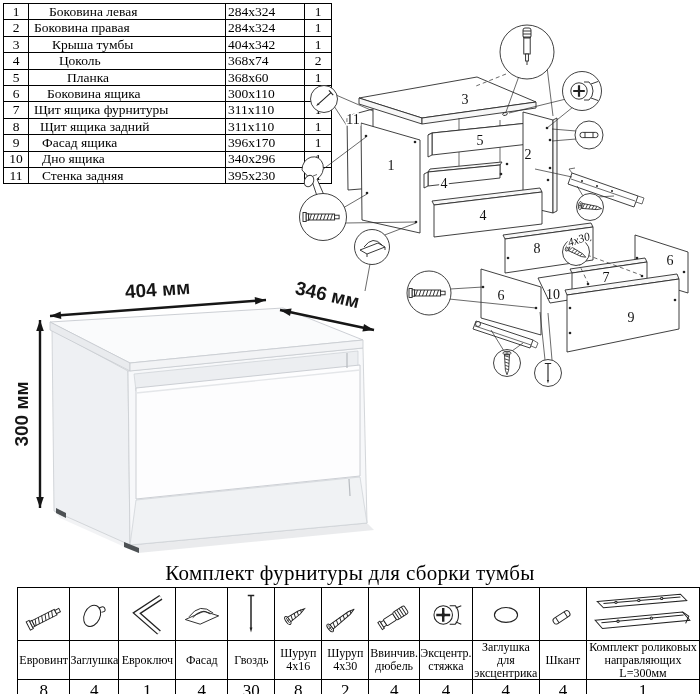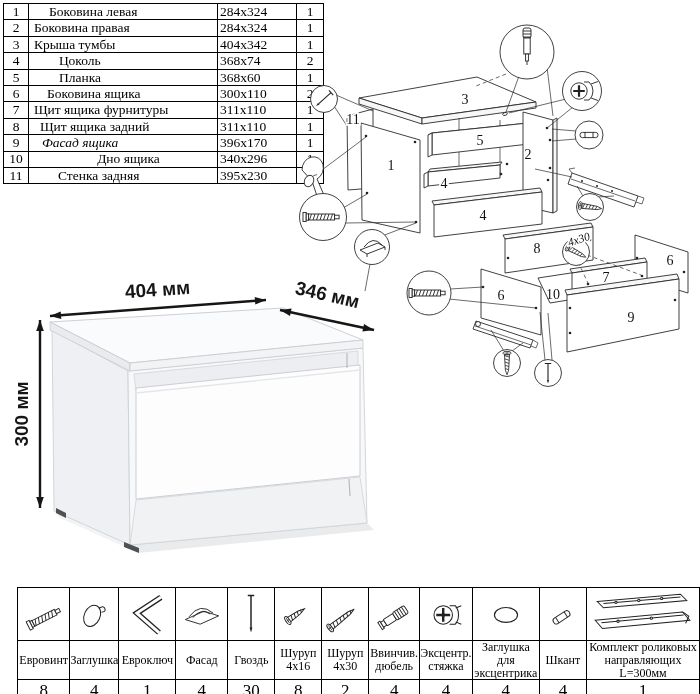--- a/index.html
+++ b/index.html
@@ -58,33 +58,33 @@
           <td class="pt-qty">1</td>
         </tr>
         <tr>
           <td class="pt-num">2</td>
           <td class="pt-name" style="padding-left: 5px;">Боковина правая</td>
           <td class="pt-size">284х324</td>
           <td class="pt-qty">1</td>
         </tr>
         <tr>
           <td class="pt-num">3</td>
-          <td class="pt-name" style="padding-left: 5px;">Крыша тумбы</td>
+          <td class="pt-name" style="padding-left: 23px;">Крыша тумбы</td>
           <td class="pt-size">404х342</td>
           <td class="pt-qty">1</td>
         </tr>
         <tr>
           <td class="pt-num">4</td>
           <td class="pt-name" style="padding-left: 30px;">Цоколь</td>
           <td class="pt-size">368х74</td>
           <td class="pt-qty">2</td>
         </tr>
         <tr>
           <td class="pt-num">5</td>
-          <td class="pt-name" style="padding-left: 30px;">Планка</td>
+          <td class="pt-name" style="padding-left: 38px;">Планка</td>
           <td class="pt-size">368х60</td>
           <td class="pt-qty">1</td>
         </tr>
         <tr>
           <td class="pt-num">6</td>
           <td class="pt-name" style="padding-left: 18px;">Боковина ящика</td>
           <td class="pt-size">300х110</td>
           <td class="pt-qty">2</td>
         </tr>
         <tr>
@@ -94,33 +94,33 @@
           <td class="pt-qty">1</td>
         </tr>
         <tr>
           <td class="pt-num">8</td>
           <td class="pt-name" style="padding-left: 11px;">Щит ящика задний</td>
           <td class="pt-size">311х110</td>
           <td class="pt-qty">1</td>
         </tr>
         <tr>
           <td class="pt-num">9</td>
-          <td class="pt-name" style="padding-left: 13px; font-style: italic;">Фасад ящика</td>
+          <td class="pt-name" style="padding-left: 13px;">Фасад ящика</td>
           <td class="pt-size">396х170</td>
           <td class="pt-qty">1</td>
         </tr>
         <tr>
           <td class="pt-num">10</td>
-          <td class="pt-name" style="padding-left: 13px; text-align: center;">Дно ящика</td>
+          <td class="pt-name" style="padding-left: 13px;">Дно ящика</td>
           <td class="pt-size">340х296</td>
           <td class="pt-qty">1</td>
         </tr>
         <tr>
           <td class="pt-num">11</td>
-          <td class="pt-name" style="padding-left: 29px;">Стенка задняя</td>
+          <td class="pt-name" style="padding-left: 13px;">Стенка задняя</td>
           <td class="pt-size">395х230</td>
           <td class="pt-qty">1</td>
         </tr>
       </tbody>
   </table>
 
   <svg class="diagram" width="410" height="410" viewBox="0 0 410 410">
     <defs>
       <g id="g-euroscrew" class="glyph">
         <rect x="-20" y="-4.5" width="3.2" height="9"></rect>
@@ -366,20 +366,21 @@
       <polygon class="ahead" points="364,58 352.4,59.4 354,52"></polygon>
       <line class="arrow" x1="30" y1="48" x2="30" y2="236"></line>
       <polygon class="ahead" points="30,48 26.2,59 33.8,59"></polygon>
       <polygon class="ahead" points="30,236 26.2,225 33.8,225"></polygon>
       <text class="dim-text" x="148" y="24" transform="rotate(-4 148 24)">404 мм</text>
       <text class="dim-text" x="316" y="29" transform="rotate(13 316 29)">346 мм</text>
       <text class="dim-text" x="18" y="142" transform="rotate(-90 18 142)">300 мм</text>
     </g>
   </svg>
 
+  <div class="kit-title">Комплект фурнитуры для сборки тумбы</div>
   <table class="kit-table">
       <colgroup>
         <col style="width: 54px;">
         <col style="width: 48px;">
         <col style="width: 60px;">
         <col style="width: 55px;">
         <col style="width: 38px;">
         <col style="width: 39px;">
         <col style="width: 41px;">
         <col style="width: 52px;">

